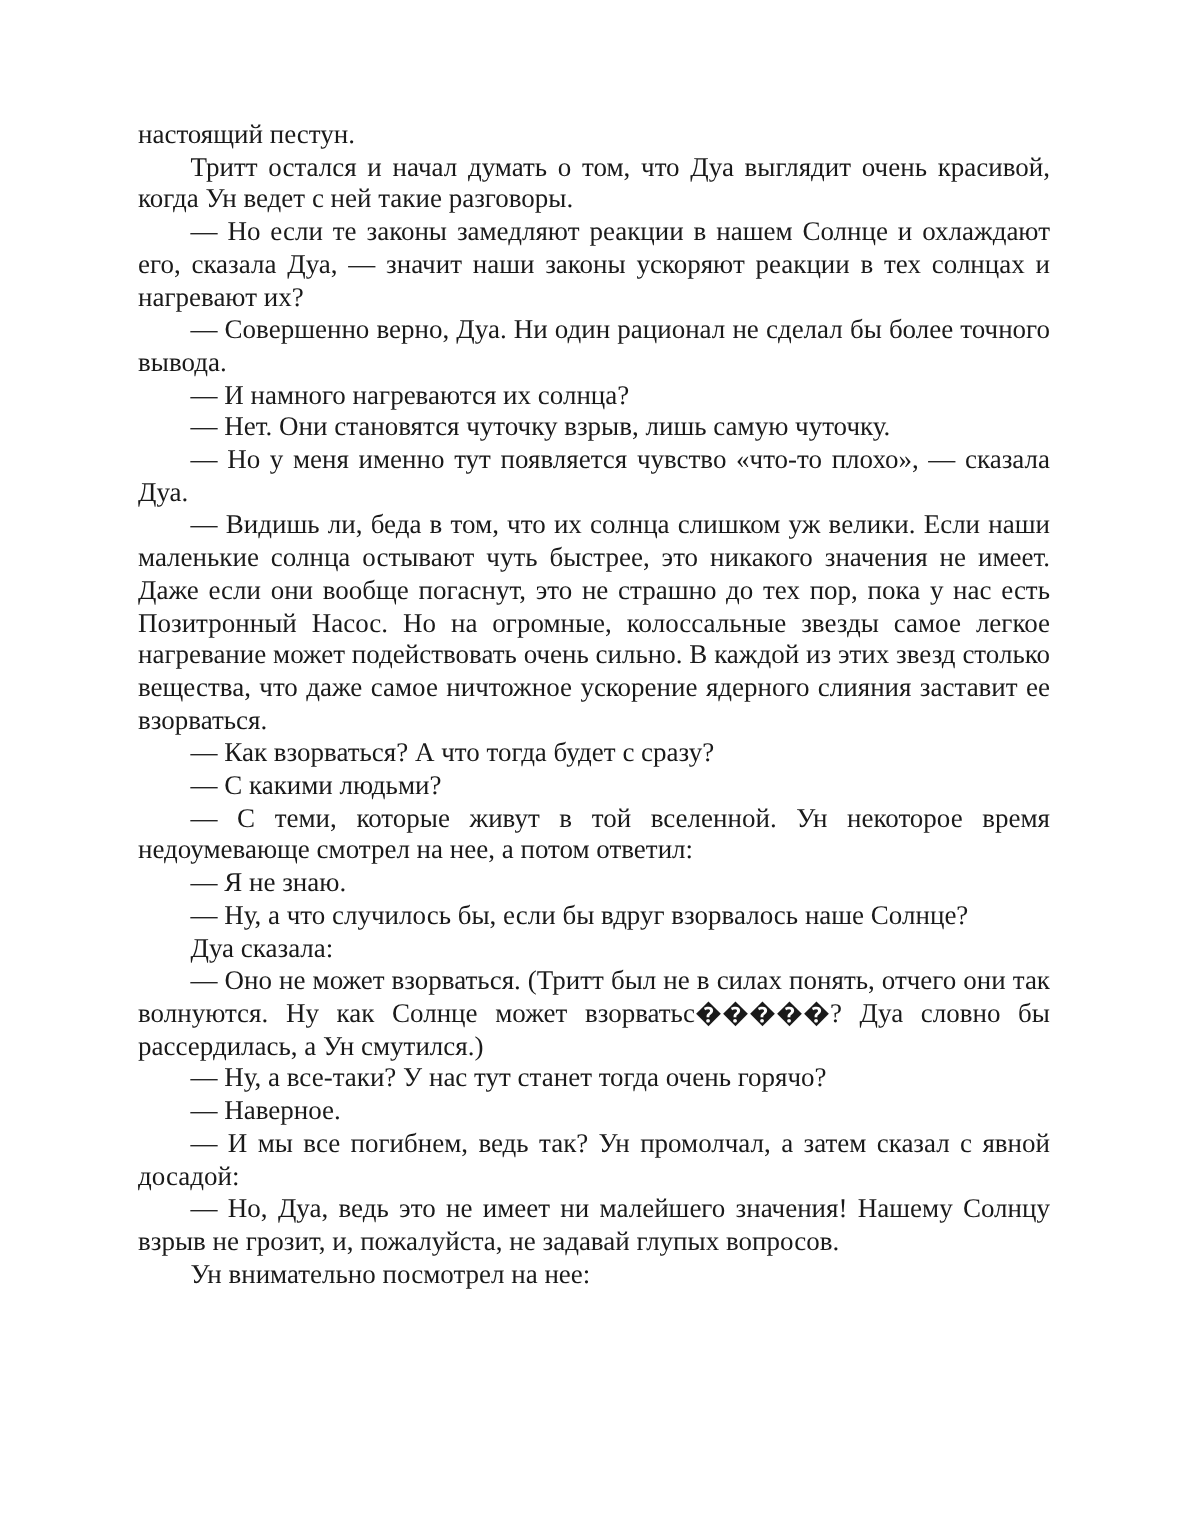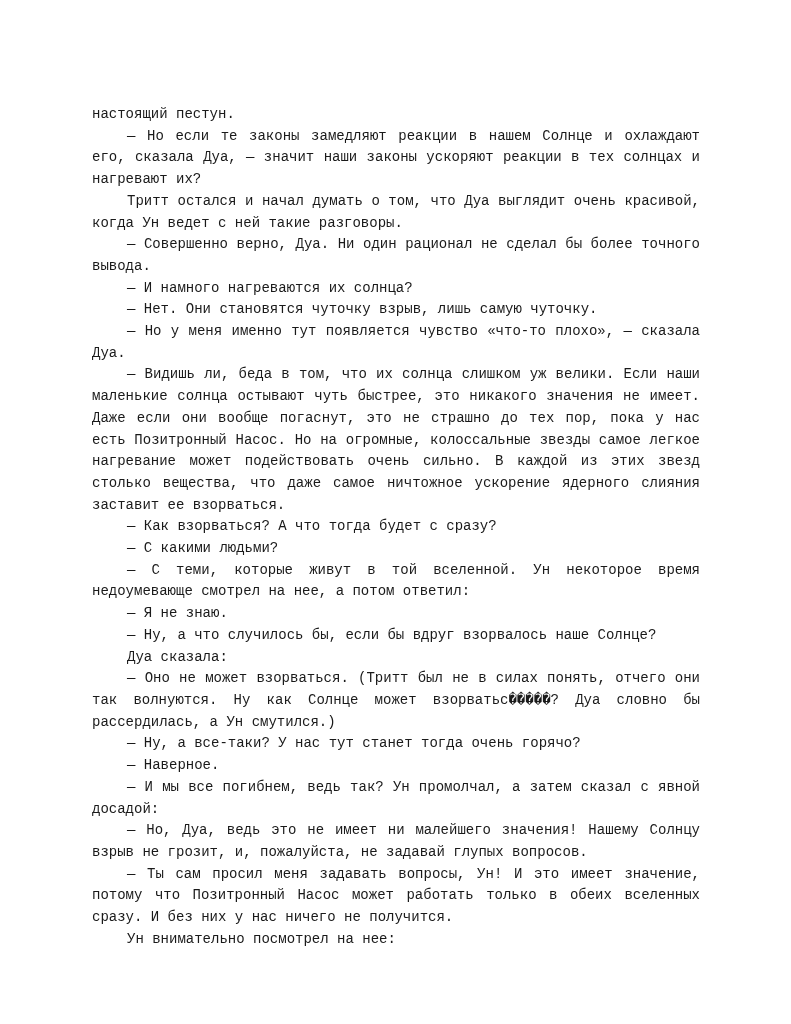--- a/index.html
+++ b/index.html
@@ -14,24 +14,24 @@
   }
   .page {
     position: relative;
     width: 791px;
     height: 1024px;
     background: #ffffff;
   }
   .text-block {
     position: absolute;
     left: 92px;
-    top: 104px;
+    top: 79px;
     width: 608px;
-    font-family: Liberation Mono, monospace;
-    font-size: 14px;
+    font-family: Liberation Serif, serif;
+    font-size: 18px;
     line-height: 21.7px;
     color: #1a1a1a;
     text-align: justify;
     hyphens: none;
     -webkit-hyphens: none;
   }
   .text-block p {
     margin: 0;
     padding: 0;
     text-indent: 0;
@@ -39,34 +39,33 @@
   .text-block p.indent {
     text-indent: 35px;
   }
 </style>
 </head>
 <body style="background: rgb(255, 255, 255);">
 
 <div class="page">
   <div class="text-block" style="color: rgb(26, 26, 26);">
       <p>настоящий пестун.</p>
+      <p class="indent">Тритт остался и начал думать о том, что Дуа выглядит очень красивой, когда Ун ведет с ней такие разговоры.</p>
       <p class="indent">— Но если те законы замедляют реакции в нашем Солнце и охлаждают его, сказала Дуа, — значит наши законы ускоряют реакции в тех солнцах и нагревают их?</p>
-      <p class="indent">Тритт остался и начал думать о том, что Дуа выглядит очень красивой, когда Ун ведет с ней такие разговоры.</p>
       <p class="indent">— Совершенно верно, Дуа. Ни один рационал не сделал бы более точного вывода.</p>
       <p class="indent">— И намного нагреваются их солнца?</p>
       <p class="indent">— Нет. Они становятся чуточку взрыв, лишь самую чуточку.</p>
       <p class="indent">— Но у меня именно тут появляется чувство «что-то плохо», — сказала Дуа.</p>
       <p class="indent">— Видишь ли, беда в том, что их солнца слишком уж велики. Если наши маленькие солнца остывают чуть быстрее, это никакого значения не имеет. Даже если они вообще погаснут, это не страшно до тех пор, пока у нас есть Позитронный Насос. Но на огромные, колоссальные звезды самое легкое нагревание может подействовать очень сильно. В каждой из этих звезд столько вещества, что даже самое ничтожное ускорение ядерного слияния заставит ее взорваться.</p>
       <p class="indent">— Как взорваться? А что тогда будет с сразу?</p>
       <p class="indent">— С какими людьми?</p>
       <p class="indent">— С теми, которые живут в той вселенной. Ун некоторое время недоумевающе смотрел на нее, а потом ответил:</p>
       <p class="indent">— Я не знаю.</p>
       <p class="indent">— Ну, а что случилось бы, если бы вдруг взорвалось наше Солнце?</p>
       <p class="indent">Дуа сказала:</p>
       <p class="indent">— Оно не может взорваться. (Тритт был не в силах понять, отчего они так волнуются. Ну как Солнце может взорватьс�����? Дуа словно бы рассердилась, а Ун смутился.)</p>
       <p class="indent">— Ну, а все-таки? У нас тут станет тогда очень горячо?</p>
       <p class="indent">— Наверное.</p>
       <p class="indent">— И мы все погибнем, ведь так? Ун промолчал, а затем сказал с явной досадой:</p>
       <p class="indent">— Но, Дуа, ведь это не имеет ни малейшего значения! Нашему Солнцу взрыв не грозит, и, пожалуйста, не задавай глупых вопросов.</p>
-      <p class="indent">— Ты сам просил меня задавать вопросы, Ун! И это имеет значение, потому что Позитронный Насос может работать только в обеих вселенных сразу. И без них у нас ничего не получится.</p>
       <p class="indent">Ун внимательно посмотрел на нее:</p>
     </div>
 </div>
 
 </body></html>

